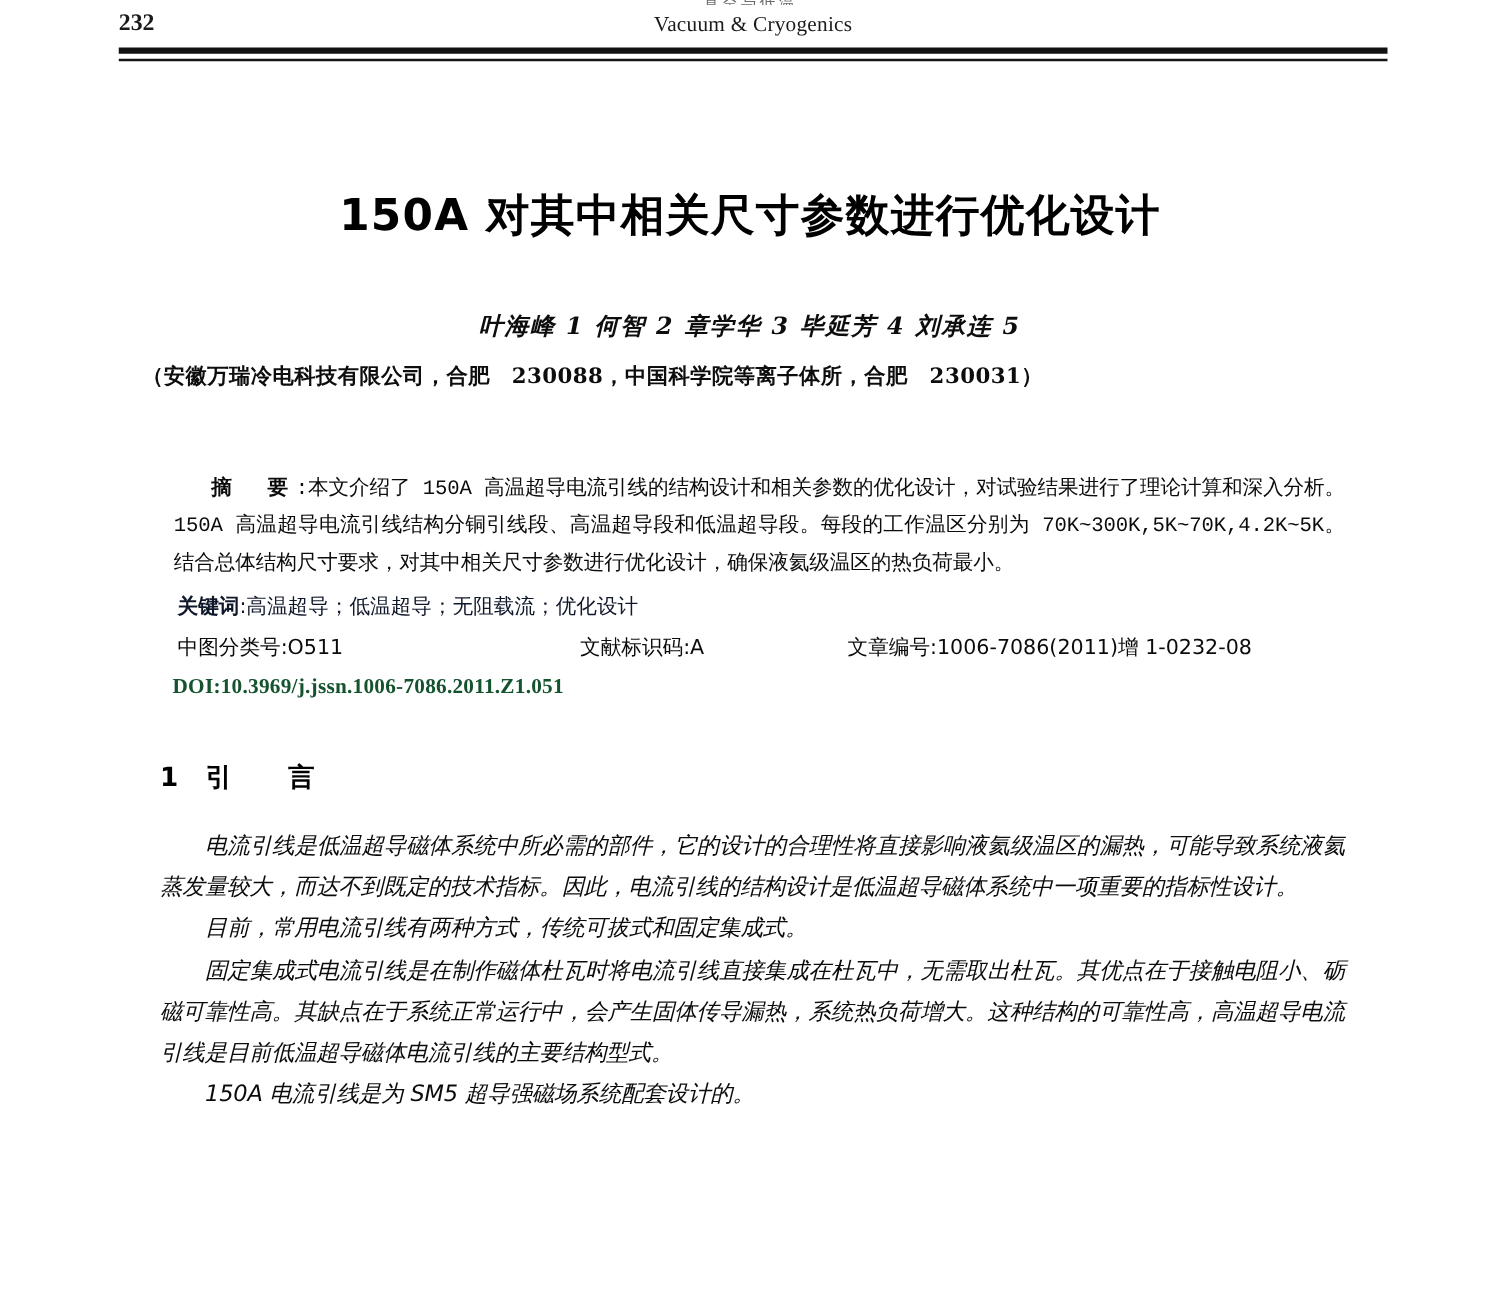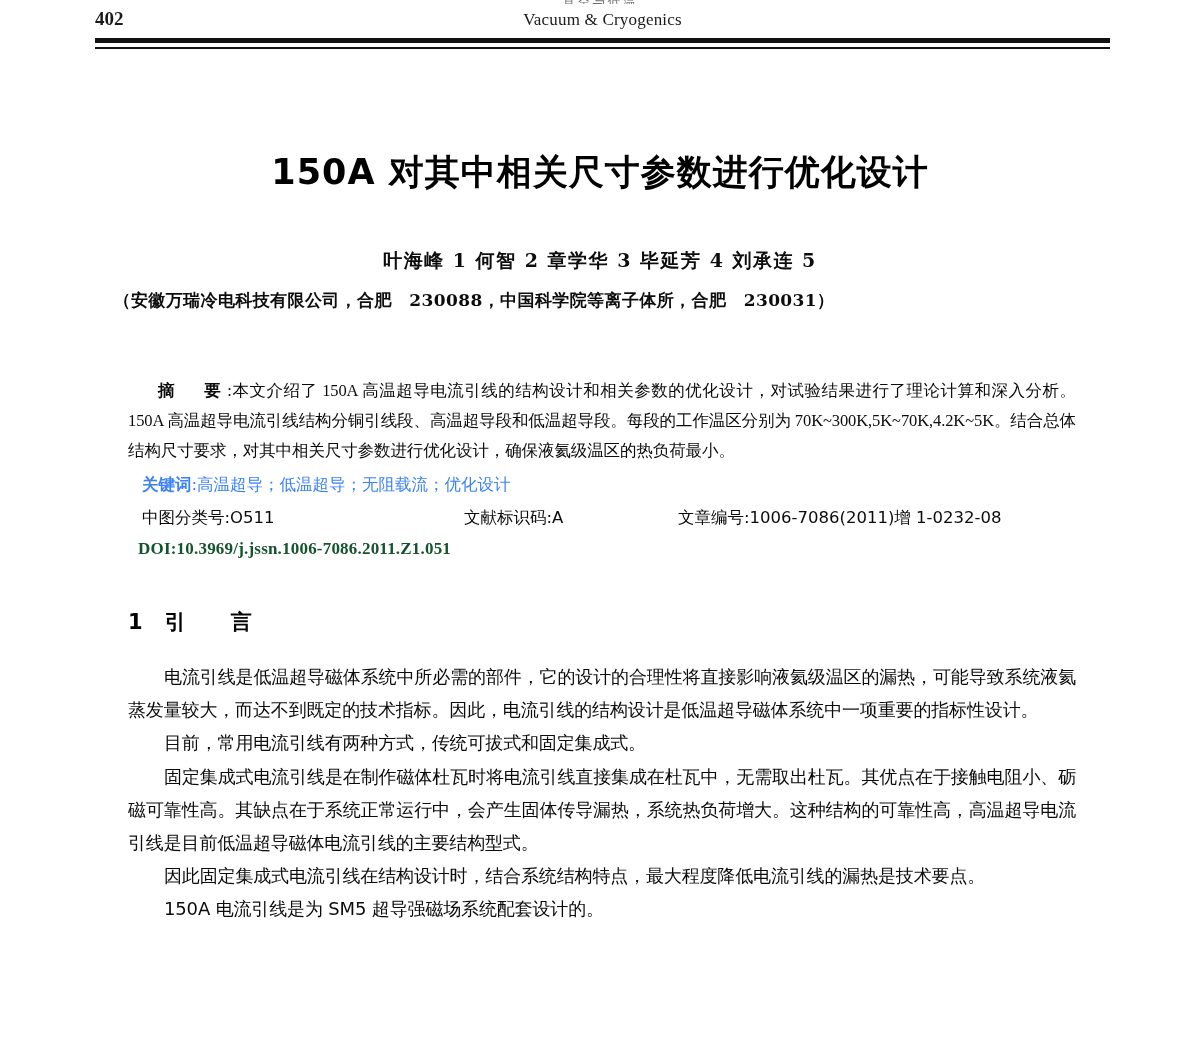--- a/index.html
+++ b/index.html
@@ -102,20 +102,21 @@
 
   .authors {
     position: absolute;
     left: 0;
     top: 248px;
     width: 1200px;
     text-align: center;
     font-family: "DejaVu Serif", "Liberation Serif", serif;
     font-size: 19px;
     font-weight: 700;
+    font-style: italic;
     letter-spacing: 1.5px;
     color: #0d0d0d;
   }
 
   .affil {
     position: absolute;
     left: 0;
     top: 289px;
     width: 948px;
     text-align: center;
@@ -127,39 +128,40 @@
   }
 
   
   .meta-block {
     position: absolute;
     left: 128px;
     top: 376px;
     width: 948px;
   }
   .abstract {
-    font-family: Liberation Serif, serif;
+    font-family: Liberation Mono, monospace;
     font-size: 16.5px;
     line-height: 30px;
     text-align: justify;
     text-align-last: left;
     letter-spacing: -0.1px;
     color: #0b0b0b;
     text-indent: 30px;
+    margin-left: 11px;
   }
   .abstract .lead {
     font-weight: 700;
     letter-spacing: 6px;
   }
   .keywords {
     margin-top: 4px;
     font-family: "DejaVu Sans", "Liberation Sans", sans-serif;
     font-size: 16.5px;
     line-height: 30px;
-    color: #3b82f6;
+    color: #0f172a;
     text-indent: 14px;
   }
   .keywords .lead { font-weight: 700; }
 
   .clcline {
     margin-top: 3px;
     position: relative;
     height: 30px;
     font-family: "DejaVu Sans", "Liberation Sans", sans-serif;
     font-size: 16.5px;
@@ -193,20 +195,21 @@
   }
   .section-head .num { margin-right: 22px; }
   .section-head .txt { letter-spacing: 12px; }
 
   
   .body {
     position: absolute;
     left: 128px;
     top: 660px;
     width: 948px;
+    font-style: italic;
   }
   .body p {
     margin: 0;
     font-family: "DejaVu Sans", "Liberation Sans", sans-serif;
     font-size: 18px;
     line-height: 33.2px;
     text-align: justify;
     text-align-last: left;
     text-indent: 36px;
     color: #0b0b0b;
@@ -214,21 +217,21 @@
   }
 </style>
 </head>
 <body>
 
 <div class="page">
 
   <div class="runhead-clip">真空与低温</div>
 
   <div class="runhead">
-    <div class="pageno">402</div>
+    <div class="pageno">232</div>
     <div class="journal">Vacuum &amp; Cryogenics</div>
   </div>
 
   <div class="rule-thick"></div>
   <div class="rule-thin"></div>
 
   <h1 class="title">150A 对其中相关尺寸参数进行优化设计</h1>
 
   <div class="authors">叶海峰 1 何智 2 章学华 3 毕延芳 4 刘承连 5</div>
 
@@ -255,17 +258,16 @@
   </div>
 
   <div class="section-head">
     <span class="num">1</span><span class="txt">引　言</span>
   </div>
 
   <div class="body">
     <p>电流引线是低温超导磁体系统中所必需的部件，它的设计的合理性将直接影响液氦级温区的漏热，可能导致系统液氦蒸发量较大，而达不到既定的技术指标。因此，电流引线的结构设计是低温超导磁体系统中一项重要的指标性设计。</p>
     <p>目前，常用电流引线有两种方式，传统可拔式和固定集成式。</p>
     <p>固定集成式电流引线是在制作磁体杜瓦时将电流引线直接集成在杜瓦中，无需取出杜瓦。其优点在于接触电阻小、砺磁可靠性高。其缺点在于系统正常运行中，会产生固体传导漏热，系统热负荷增大。这种结构的可靠性高，高温超导电流引线是目前低温超导磁体电流引线的主要结构型式。</p>
-    <p>因此固定集成式电流引线在结构设计时，结合系统结构特点，最大程度降低电流引线的漏热是技术要点。</p>
     <p>150A 电流引线是为 SM5 超导强磁场系统配套设计的。</p>
   </div>
 
 </div>
 
 </body></html>

